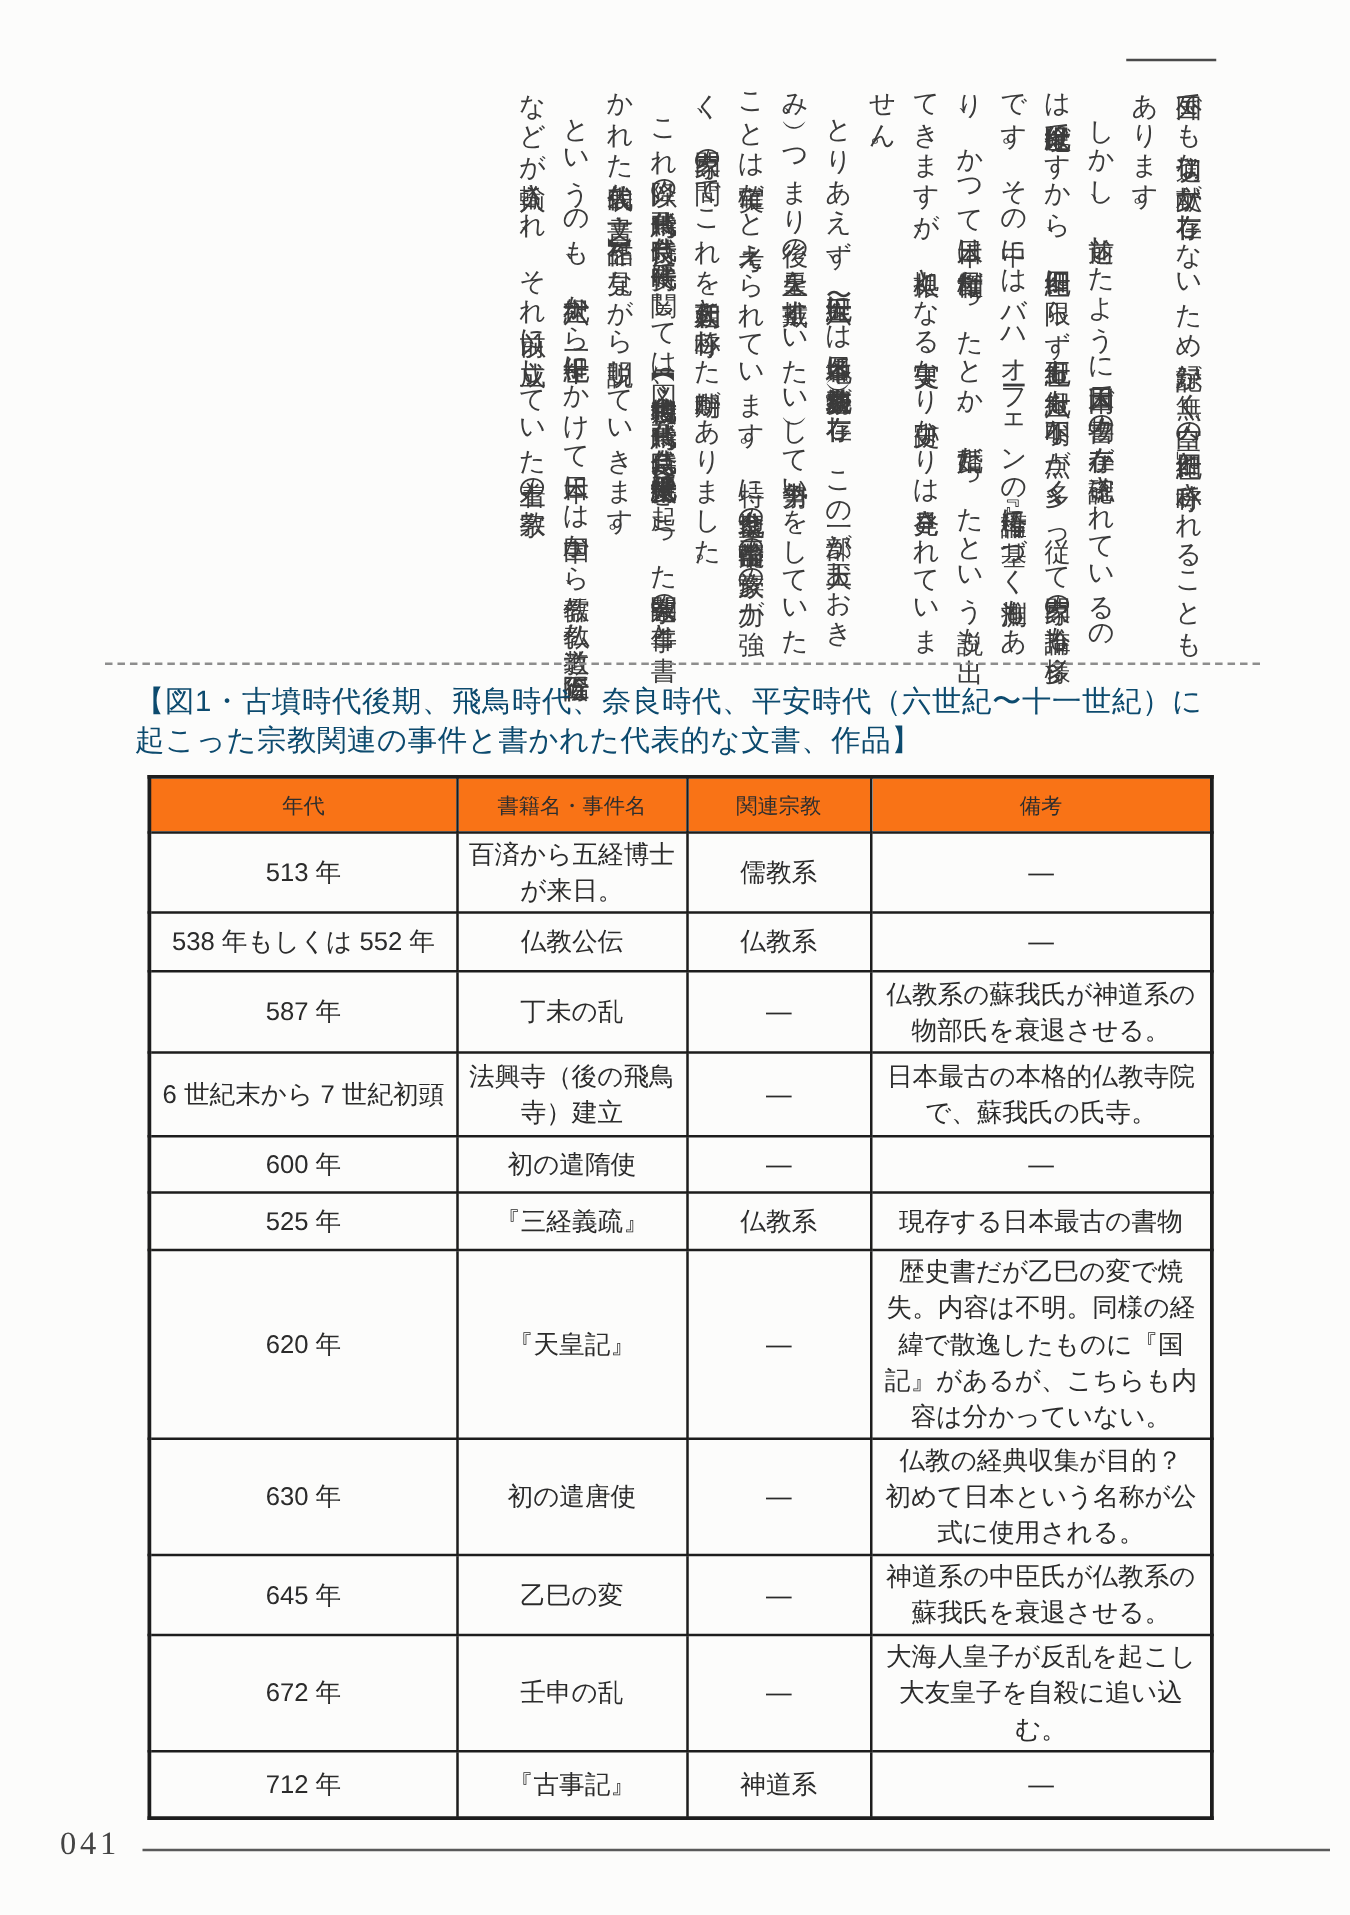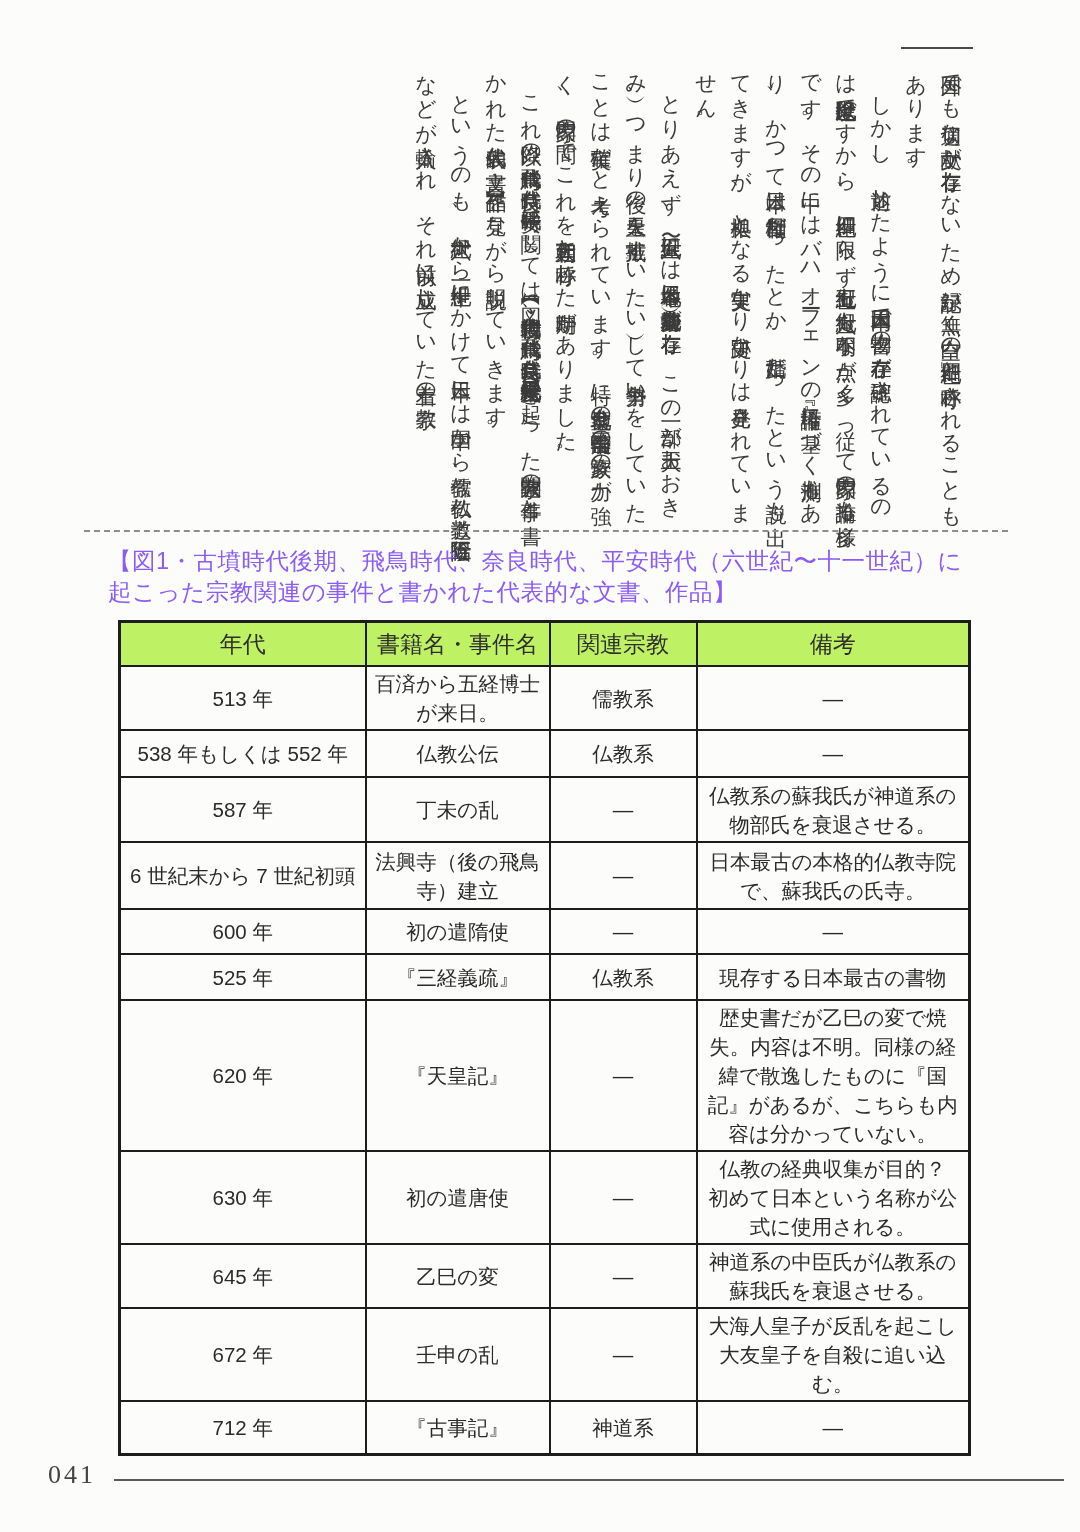--- a/index.html
+++ b/index.html
@@ -25,38 +25,38 @@
   .vtext p{margin:0;text-indent:1em;}
   .vtext p:first-child{text-indent:0;}
   
   .dashed-sep{
     position:absolute;top:530px;left:84px;right:72px;height:0;
     border-top:2px dashed #8d8d8d;
   }
   
   .caption{
     position:absolute;top:546px;left:108px;width:880px;
-    font-size:23.5px;line-height:31px;color:#8b5cf6;letter-spacing:0.5px;
+    font-size:23.5px;line-height:31px;color:#0c4a6e;letter-spacing:0.5px;
   }
   
   table.fig{
     position:absolute;top:620px;left:118px;width:850px;
     border-collapse:collapse;table-layout:fixed;
     border:3px solid #1d1d1d;
     font-size:20.5px;color:#2b2b2b;
   }
   table.fig th,table.fig td{
     border:2px solid #1d1d1d;
     text-align:center;vertical-align:middle;
     padding:2px 5px;line-height:29px;
     overflow:hidden;
   }
   table.fig thead th{
-    background:#bef264;font-weight:normal;height:38px;
-    font-size:23px;color:#2e2e2e;
+    background:#f97316;font-weight:normal;height:38px;
+    font-size:17px;color:#2e2e2e;
   }
   
   .page-num{
     position:absolute;top:1460px;left:48px;
     font-family:"Liberation Serif","DejaVu Serif",serif;
     font-size:26px;letter-spacing:3px;color:#444;
   }
   .footer-rule{
     position:absolute;top:1479px;left:114px;right:16px;height:0;
     border-top:2px solid #5a5a5a;

